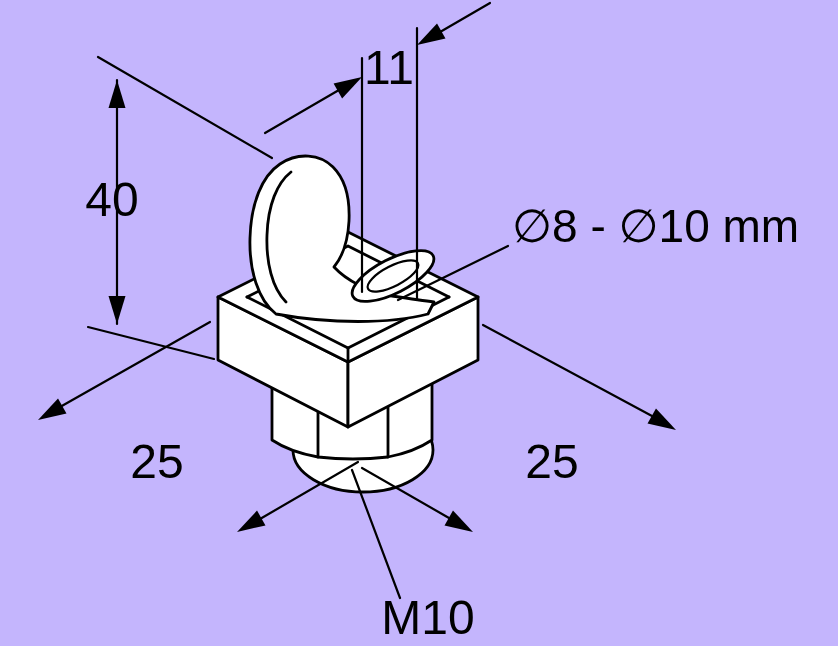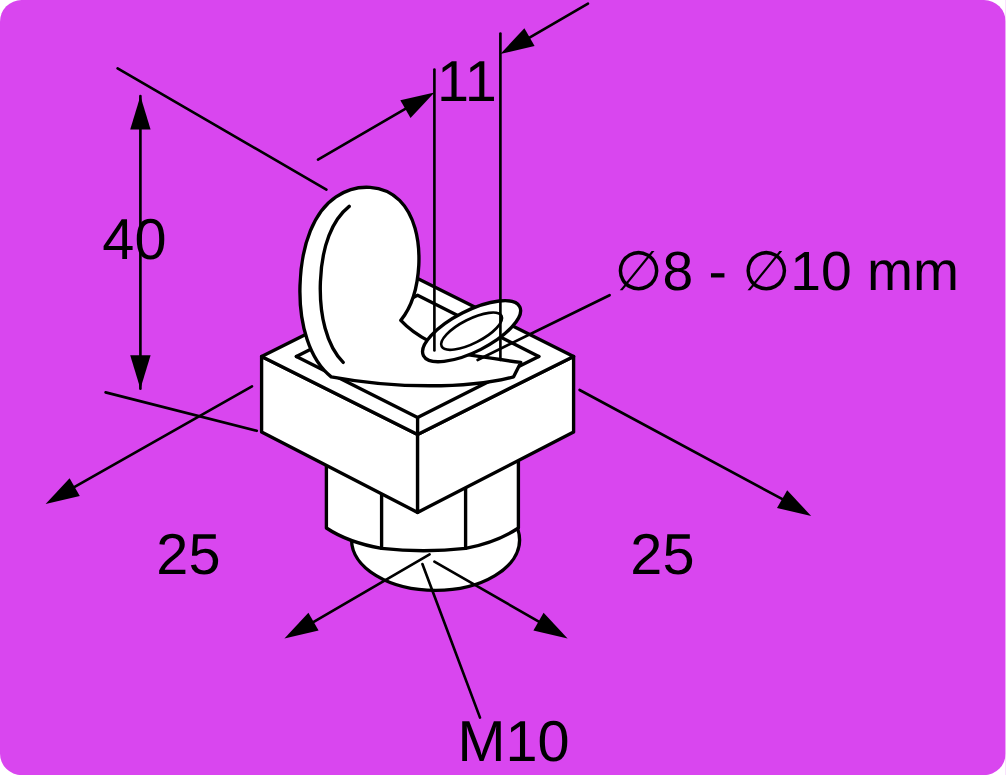--- a/index.html
+++ b/index.html
@@ -1,20 +1,19 @@
 <!DOCTYPE html>
 <html><head>
 <meta charset="utf-8">
 <style>
   html,body{margin:0;padding:0;background:#ffffff;}
   .stage{
     width:838px;height:646px;position:relative;overflow:hidden;
-    background:#d946ef;
+    background:#c4b5fd;
     font-family:"Liberation Sans", sans-serif;
-    border-radius:18px;
   }
   svg{display:block;}
   .part-line{fill:none;stroke:#000;stroke-width:2.8;stroke-linejoin:round;stroke-linecap:round;}
   .part-fill{fill:#fff;stroke:#000;stroke-width:2.8;stroke-linejoin:round;stroke-linecap:round;}
   .dim-line{fill:none;stroke:#000;stroke-width:2.2;stroke-linecap:round;}
   .dim-arrow{fill:#000;stroke:none;}
   .dim-text{font-family:"Liberation Sans", sans-serif;font-size:48px;fill:#000;}
   .label-text{font-family:"Liberation Sans", sans-serif;font-size:46px;fill:#000;}
 </style>
 </head>

